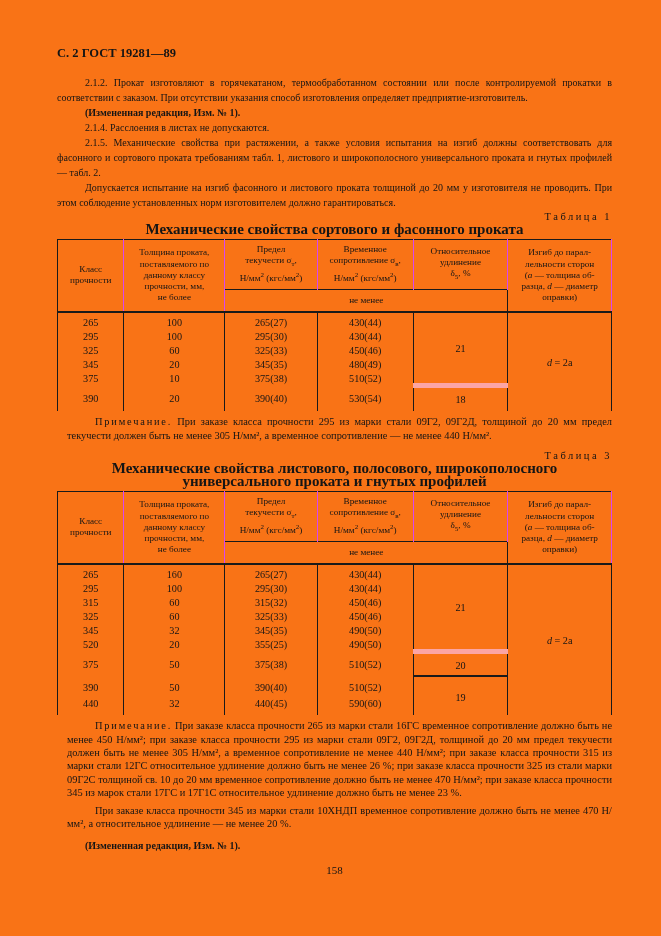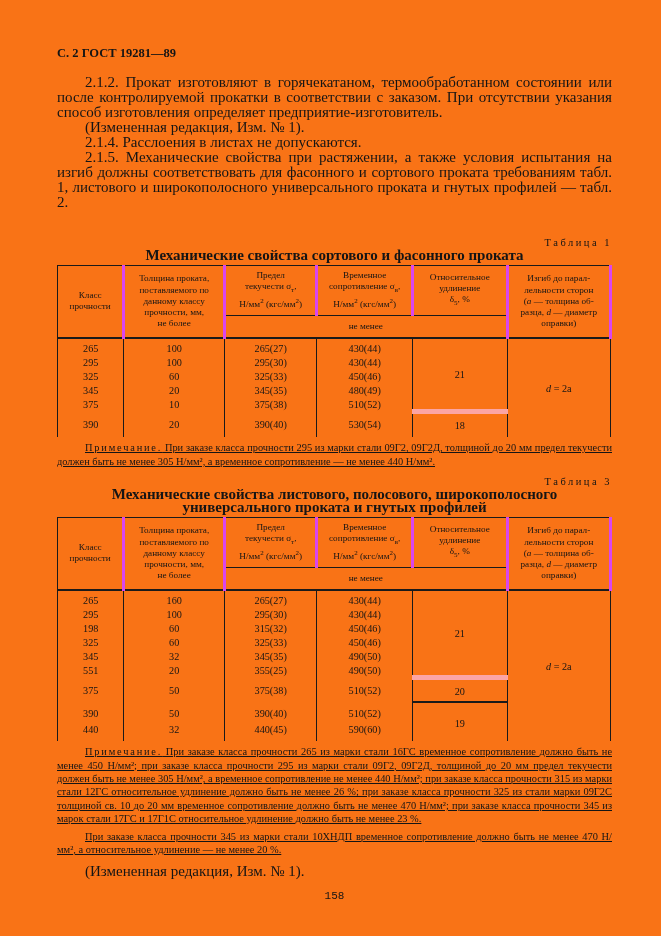--- a/index.html
+++ b/index.html
@@ -3,57 +3,58 @@
 <meta charset="utf-8">
 <style>
   html,body{margin:0;padding:0;background:#e8e8e8;}
   .page{
     width:661px;height:936px;background:#f97316;margin:0 auto;
     box-sizing:border-box;padding:46px 49px 15px 57px;
     font-family:"Liberation Serif","DejaVu Serif",serif;
     color:#151515;overflow:hidden;position:relative;
   }
   .doc-header{font-weight:bold;font-size:12.5px;margin:0 0 14px 0;}
-  .para{font-size:15px;line-height:15px;text-align:justify;text-indent:28px;margin:0;}
-  .para.bold{font-weight:normal;}
-  .table-label{font-size:10.5px;text-align:right;letter-spacing:2.5px;margin-top:27px;}
+  .para{font-size:10px;line-height:15px;text-align:justify;text-indent:28px;margin:0;}
+  .para.bold{font-weight:bold;}
+  .table-label{font-size:10.5px;text-align:right;letter-spacing:2.5px;margin-top:1px;}
   .table-title{font-size:15px;font-weight:bold;text-align:center;margin:1px 0 3px 0;line-height:13px;}
   table.gost{width:100%;border-collapse:collapse;border-top:1.7px solid #1a1a1a;table-layout:fixed;}
   table.gost thead{border-bottom:2.6px solid #1a1a1a;}
   table.gost th{
     font-weight:normal;font-size:9.2px;line-height:11.2px;text-align:center;
-    vertical-align:middle;padding:4px 3px;border-left:1px solid #1a1a1a;border-right:3px solid #d946ef;
+    vertical-align:middle;padding:4px 3px;border-left:1px solid #1a1a1a;border-right:1px solid #d946ef;
   }
   table.gost th.not-less{border-top:1px solid #1a1a1a;padding:5px 2px;}
   table.gost td{
     font-size:10.2px;line-height:14px;text-align:center;vertical-align:middle;
     padding:0 2px;border-left:1px solid #1a1a1a;border-right:1px solid #1a1a1a;
   }
   table.gost tbody tr.first td{padding-top:3px;}
   table.gost tbody tr.gap td{padding-top:5px;padding-bottom:2px;}
   table.gost tbody tr.last td{padding-bottom:4px;}
   td.elong-seg{border-bottom:5px solid #fca5a5;}
   td.elong-heavy{border-bottom:2px solid #1a1a1a;}
   sub,sup{font-size:7px;}
-  .note{font-size:10.4px;line-height:13.4px;text-align:justify;text-indent:28px;margin:4px 0 0 0;text-decoration:underline;}
+  .note{font-size:10.4px;line-height:13.4px;text-align:justify;text-indent:28px;margin:4px 0 0 10px;}
   .spaced{letter-spacing:1.8px;}
-  .page-number{text-align:center;font-size:11px;margin-top:11px;font-family:Liberation Mono, monospace;}
+  .page-number{text-align:center;font-size:11px;margin-top:11px;}
   .mt8{margin-top:8px;}
 </style>
 </head>
 <body>
 
 <div class="page">
 
   <div class="doc-header">С. 2 ГОСТ 19281—89</div>
 
   <p class="para">2.1.2. Прокат изготовляют в горячекатаном, термообработанном состоянии или после контролируемой прокатки в соответствии с заказом. При отсутствии указания способ изготовления определяет предприятие-изготовитель.</p>
   <p class="para bold">(Измененная редакция, Изм. № 1).</p>
   <p class="para">2.1.4. Расслоения в листах не допускаются.</p>
   <p class="para">2.1.5. Механические свойства при растяжении, а также условия испытания на изгиб должны соответствовать для фасонного и сортового проката требованиям табл. 1, листового и широкополосного универсального проката и гнутых профилей — табл. 2.</p>
+  <p class="para">Допускается испытание на изгиб фасонного и листового проката толщиной до 20 мм у изготовителя не проводить. При этом соблюдение установленных норм изготовителем должно гарантироваться.</p>
 
   <div class="table-label">Таблица 1</div>
   <div class="table-title">Механические свойства сортового и фасонного проката</div>
 
   <table class="gost">
     <colgroup>
       <col style="width:12%">
         <col style="width:18.2%">
         <col style="width:16.7%">
       <col style="width:17.3%">
@@ -152,39 +153,39 @@
         <td rowspan="6" class="elong-seg">21</td>
         <td rowspan="9"><i>d</i> = 2a</td>
       </tr>
       <tr>
         <td>295</td>
         <td>100</td>
         <td>295(30)</td>
         <td>430(44)</td>
       </tr>
       <tr>
-        <td>198</td>
+        <td>315</td>
         <td>60</td>
         <td>315(32)</td>
         <td>450(46)</td>
       </tr>
       <tr>
         <td>325</td>
         <td>60</td>
         <td>325(33)</td>
         <td>450(46)</td>
       </tr>
       <tr>
         <td>345</td>
         <td>32</td>
         <td>345(35)</td>
         <td>490(50)</td>
       </tr>
       <tr>
-        <td>551</td>
+        <td>520</td>
         <td>20</td>
         <td>355(25)</td>
         <td>490(50)</td>
       </tr>
       <tr class="gap">
         <td>375</td>
         <td>50</td>
         <td>375(38)</td>
         <td>510(52)</td>
         <td class="elong-heavy">20</td>

